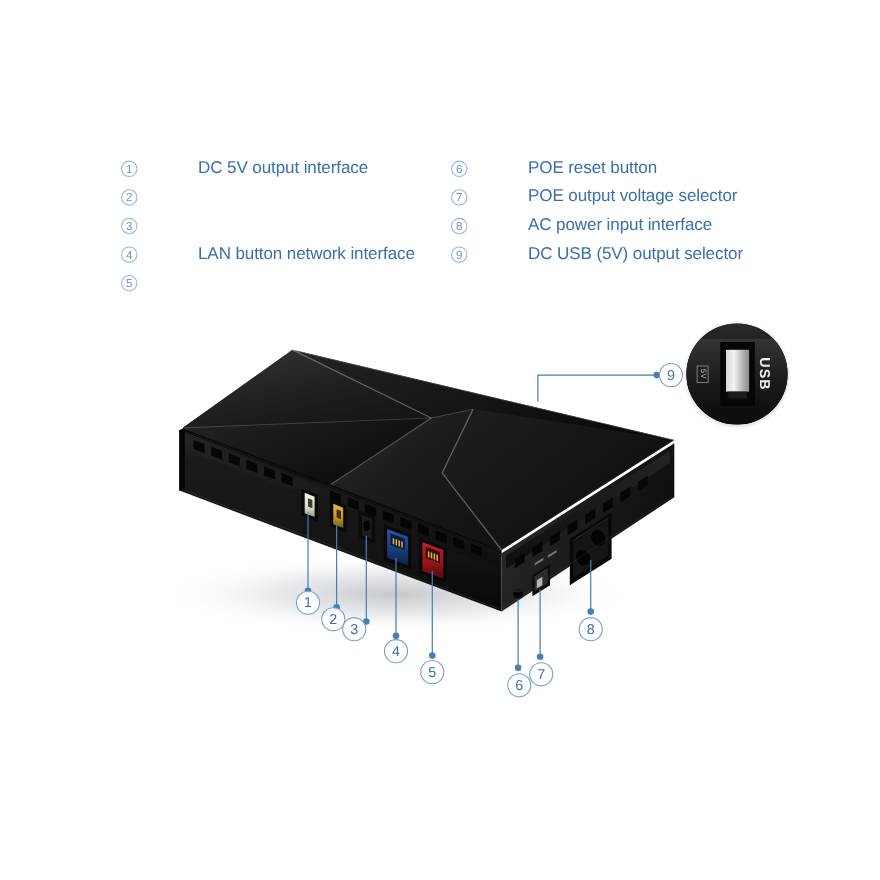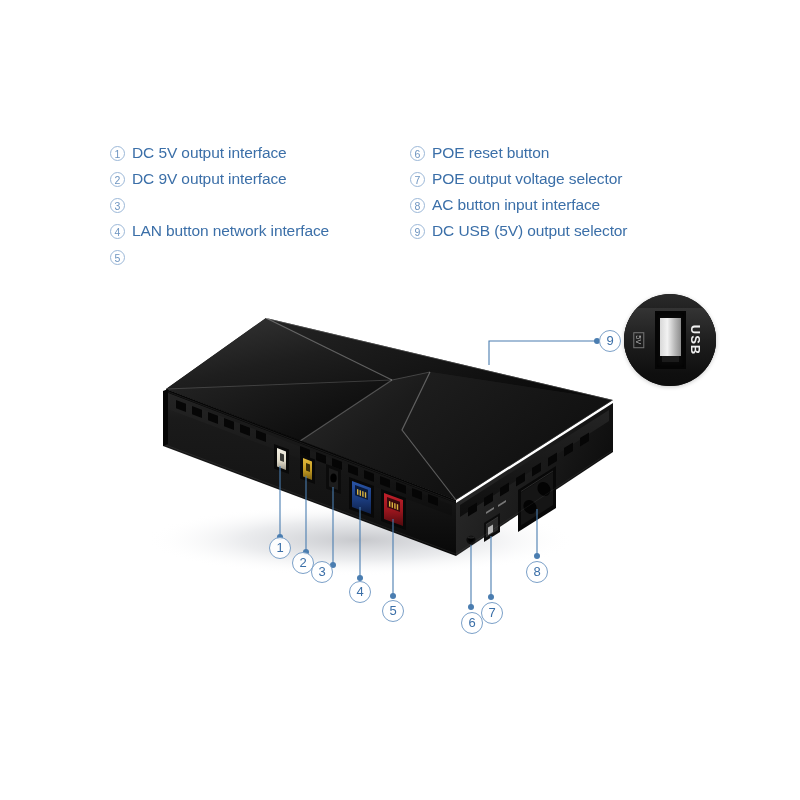--- a/index.html
+++ b/index.html
@@ -56,20 +56,21 @@
     line-height: 14px;
     text-align: center;
     margin-right: 7px;
     box-sizing: border-box;
     font-family: "Liberation Sans", sans-serif;
   }
   .legend-label {
     color: #3b6fa8;
     font-size: 15.5px;
     letter-spacing: -0.1px;
+    margin-left: 48px;
   }
 
   
   #device {
     position: absolute;
     left: 0;
     top: 0;
     width: 800px;
     height: 800px;
     pointer-events: none;
@@ -176,21 +177,20 @@
 
   <div class="legend">
 
     <div class="legend-col col-left">
       <div class="legend-item">
         <span class="num-circle">1</span>
         <span class="legend-label">DC 5V output interface</span>
       </div>
       <div class="legend-item">
         <span class="num-circle">2</span>
-        <span class="legend-label">DC 9V output interface</span>
       </div>
       <div class="legend-item">
         <span class="num-circle">3</span>
       </div>
       <div class="legend-item">
         <span class="num-circle">4</span>
         <span class="legend-label">LAN button network interface</span>
       </div>
       <div class="legend-item">
         <span class="num-circle">5</span>
@@ -201,21 +201,21 @@
       <div class="legend-item">
         <span class="num-circle">6</span>
         <span class="legend-label">POE reset button</span>
       </div>
       <div class="legend-item">
         <span class="num-circle">7</span>
         <span class="legend-label">POE output voltage selector</span>
       </div>
       <div class="legend-item">
         <span class="num-circle">8</span>
-        <span class="legend-label">AC button input interface</span>
+        <span class="legend-label">AC power input interface</span>
       </div>
       <div class="legend-item">
         <span class="num-circle">9</span>
         <span class="legend-label">DC USB (5V) output selector</span>
       </div>
     </div>
 
   </div>
 
   <svg id="device" viewBox="0 0 800 800">

